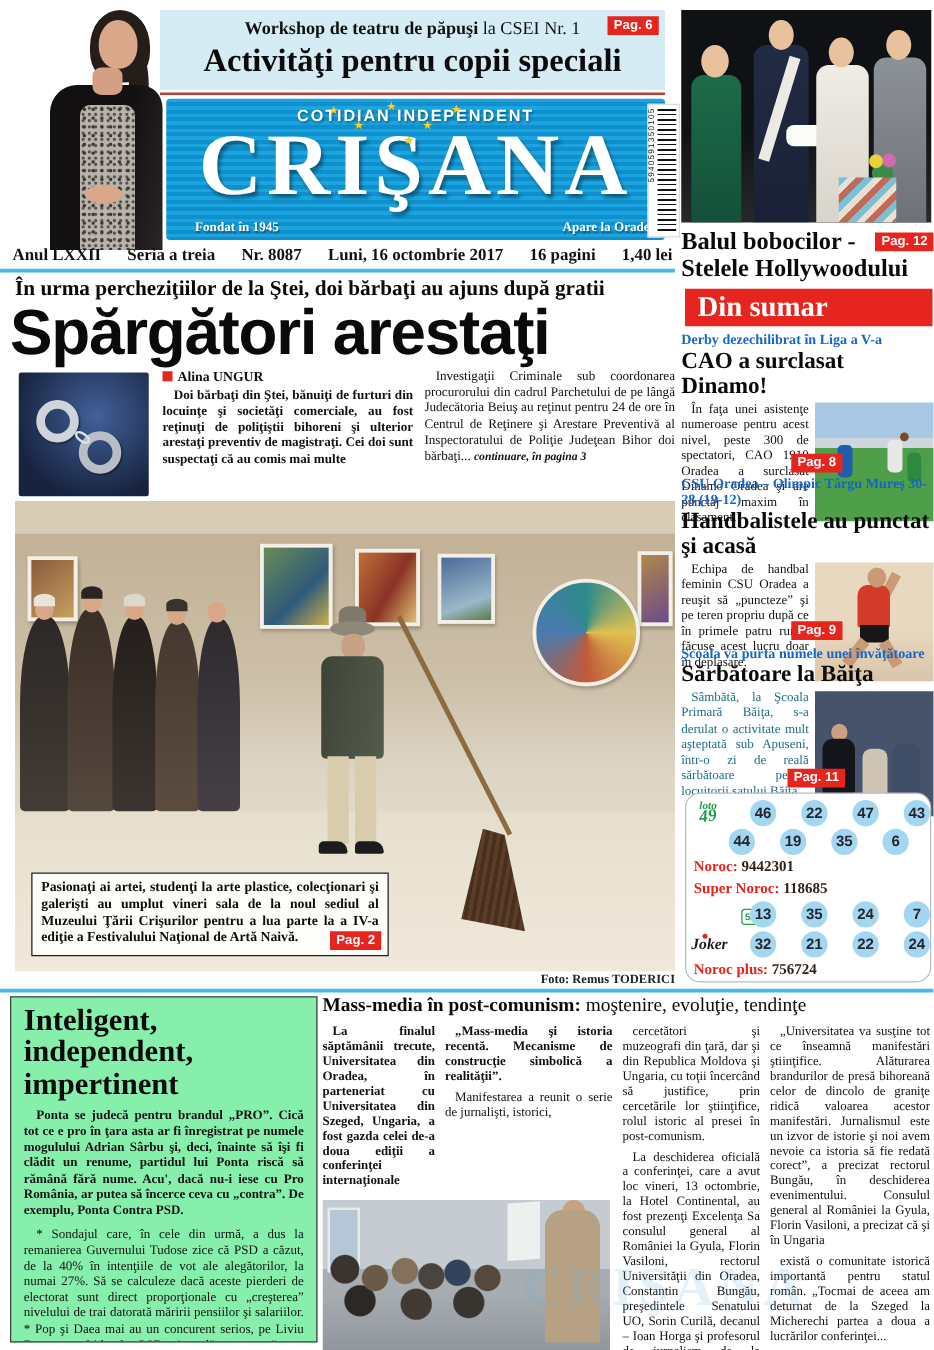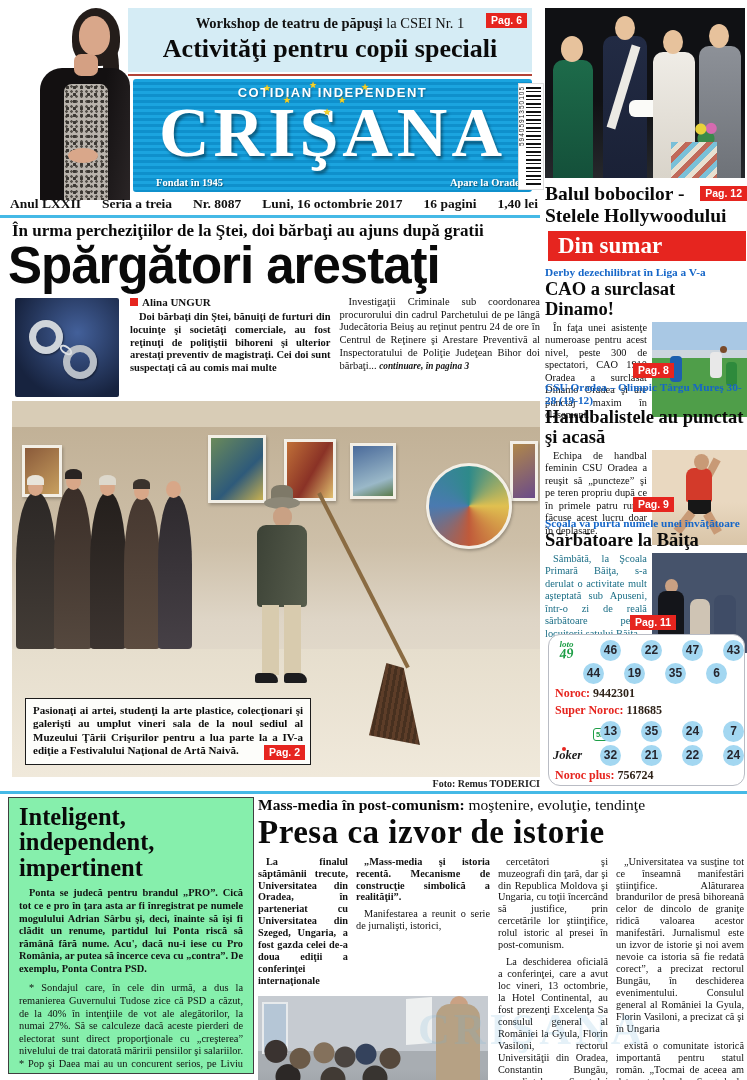--- a/index.html
+++ b/index.html
@@ -265,21 +265,20 @@
   <div class="abs editorial" data-name="editorial-box">
     <div class="ed-title" data-name="editorial-title">Inteligent, independent, impertinent</div>
     <p class="ed-p b" data-name="editorial-paragraph">Ponta se judecă pentru brandul „PRO”. Cică tot ce e pro în ţara asta ar fi înregistrat pe numele mogulului Adrian Sârbu şi, deci, înainte să îşi fi clădit un renume, partidul lui Ponta riscă să rămână fără nume. Acu', dacă nu-i iese cu Pro România, ar putea să încerce ceva cu „contra”. De exemplu, Ponta Contra PSD.</p>
     <p class="ed-p" data-name="editorial-paragraph"><span data-name="editorial-paragraph-text">* Sondajul care, în cele din urmă, a dus la remanierea Guvernului Tudose zice că PSD a căzut, de la 40% în intenţiile de vot ale alegătorilor, la numai 27%. Să se calculeze dacă aceste pierderi de electorat sunt direct proporţionale cu „creşterea” nivelului de trai datorată măririi pensiilor şi salariilor. * Pop şi Daea mai au un concurent serios, pe Liviu Dragnea. Liderul PSD i-a lăsat mască pe reprezentanţii NATO, spunându-le: „Să nu uităm ceea ce este Marea Neagră, o mare”. Vorba aia, bine că nu-i mică. * Tot ce ne mai lipsea! Ministerul de Interne are de acum şi el o structură abilitată să asculte convorbiri telefonice şi să urmărească activităţile de comunicare online. Binomul va deveni trinom şi... aşa mai departe!</span> </p>
   </div>
 
   <div class="abs b-article" data-name="conference-article">
     <div class="ba-kicker" data-name="conference-kicker">
       <b data-name="conference-kicker-bold">Mass-media în post-comunism:</b><span data-name="conference-kicker-rest"> moştenire, evoluţie, tendinţe</span>
     </div>
-    <div class="ba-headline" data-name="conference-headline">Presa ca izvor de istorie</div>
     <div class="ba-cols" data-name="conference-columns">
       <div class="ba-left" data-name="conference-left-block">
         <div class="ba-lr">
           <div class="ba-col ba-c1" data-name="conference-column-1">
             <p class="b" data-name="conference-paragraph">La finalul săptămânii trecute, Universitatea din Oradea, în parteneriat cu Universitatea din Szeged, Ungaria, a fost gazda celei de-a doua ediţii a conferinţei internaţionale</p>
           </div>
           <div class="ba-col ba-c2" data-name="conference-column-2">
             <p class="b" data-name="conference-paragraph">„Mass-media şi istoria recentă. Mecanisme de construcţie simbolică a realităţii”.</p>
             <p data-name="conference-paragraph">Manifestarea a reunit o serie de jurnalişti, istorici,</p>
           </div>

